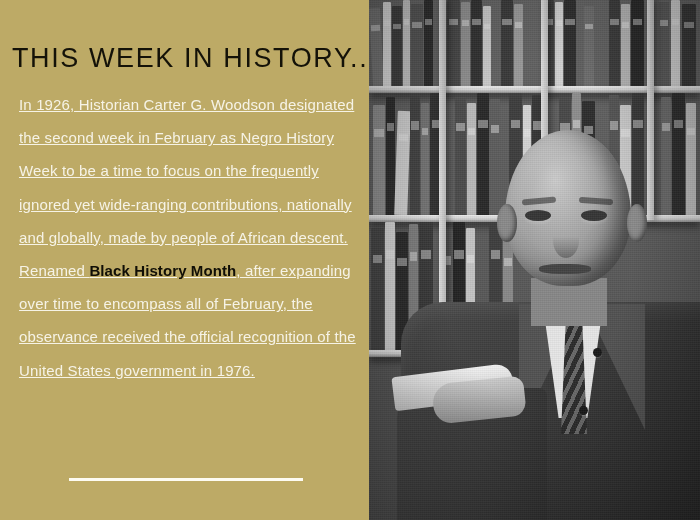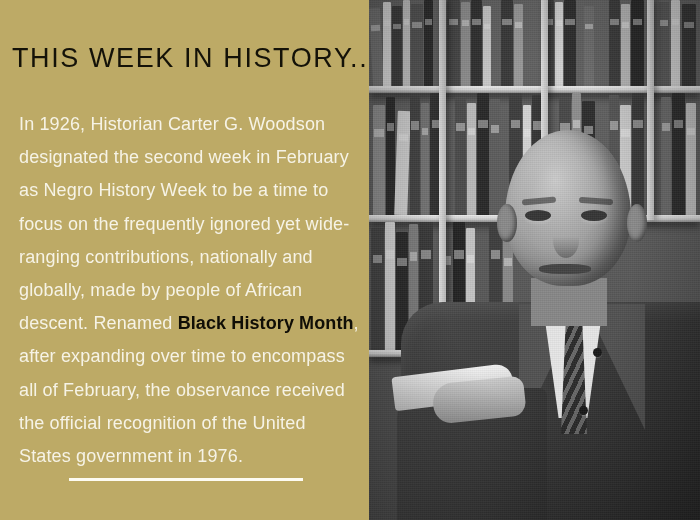--- a/index.html
+++ b/index.html
@@ -37,27 +37,28 @@
     color: #141208;
     white-space: nowrap;
     font-family: "Liberation Sans", sans-serif;
     transform: scaleY(1.04);
     transform-origin: left top;
   }
 
   .body-copy {
     position: absolute;
     left: 19px;
-    top: 108px;
+    top: 88px;
     width: 340px;
-    font-size: 18px;
+    font-size: 15px;
     line-height: 33.2px;
     color: #f6f3e6;
     letter-spacing: 0.15px;
     font-family: "Liberation Sans", sans-serif;
+    text-decoration: underline;
   }
   .body-copy .hl {
     color: #100e06;
     font-weight: 600;
     letter-spacing: 0.1px;
   }
 
   .divider {
     position: absolute;
     left: 69px;

